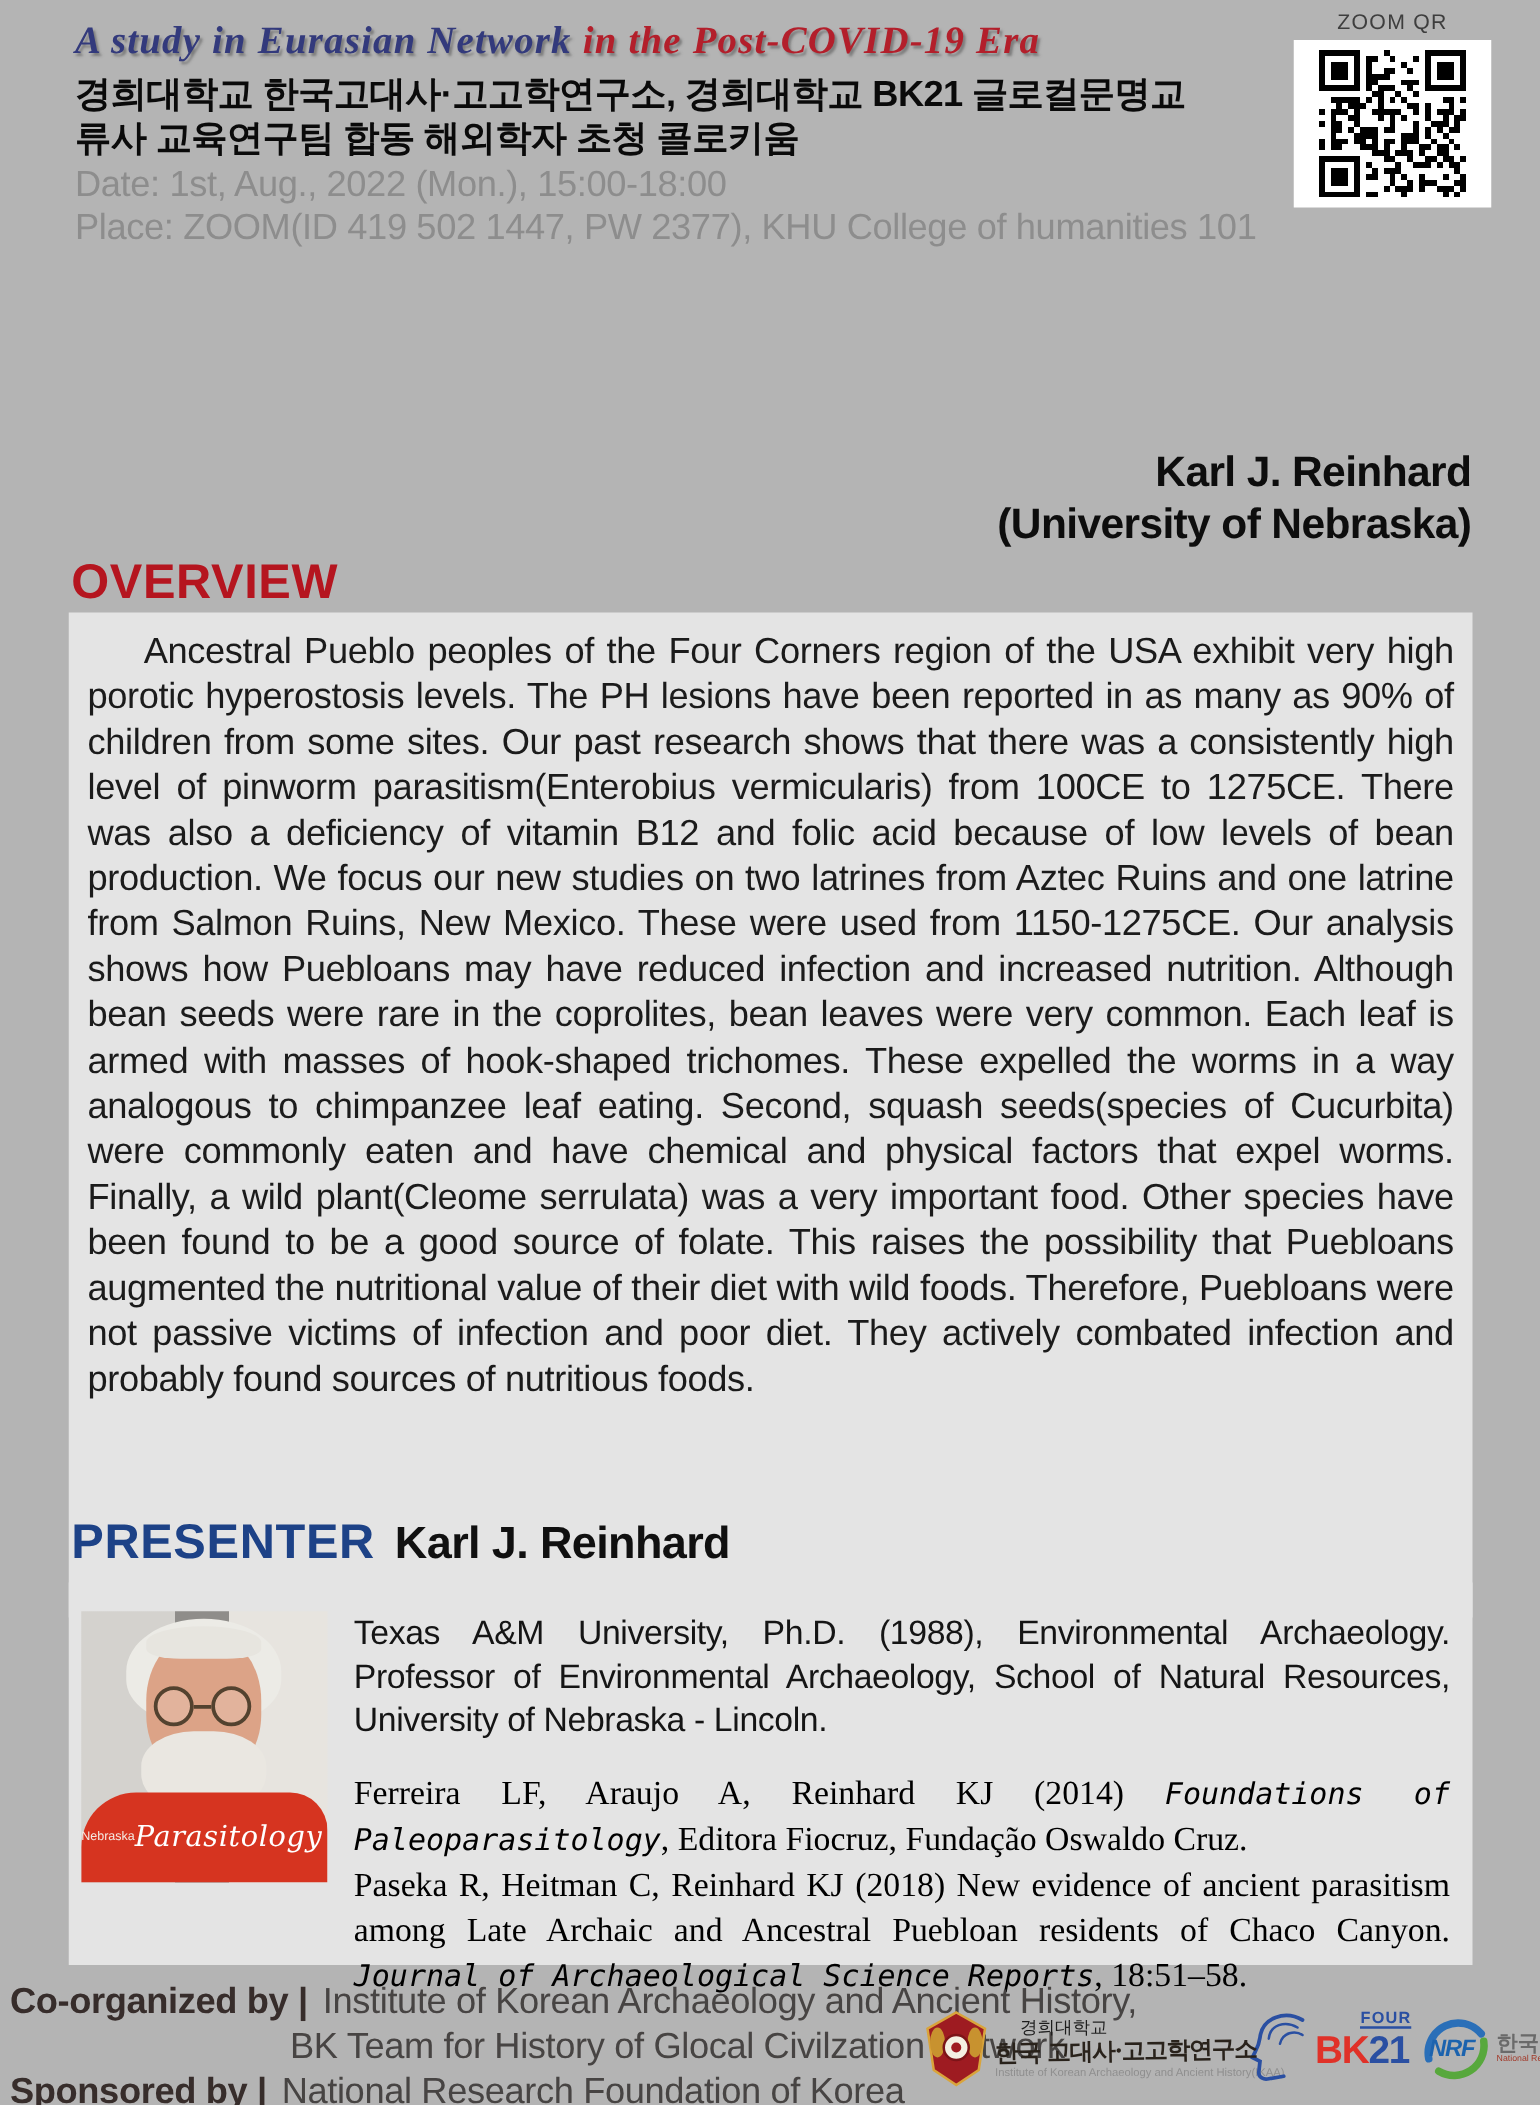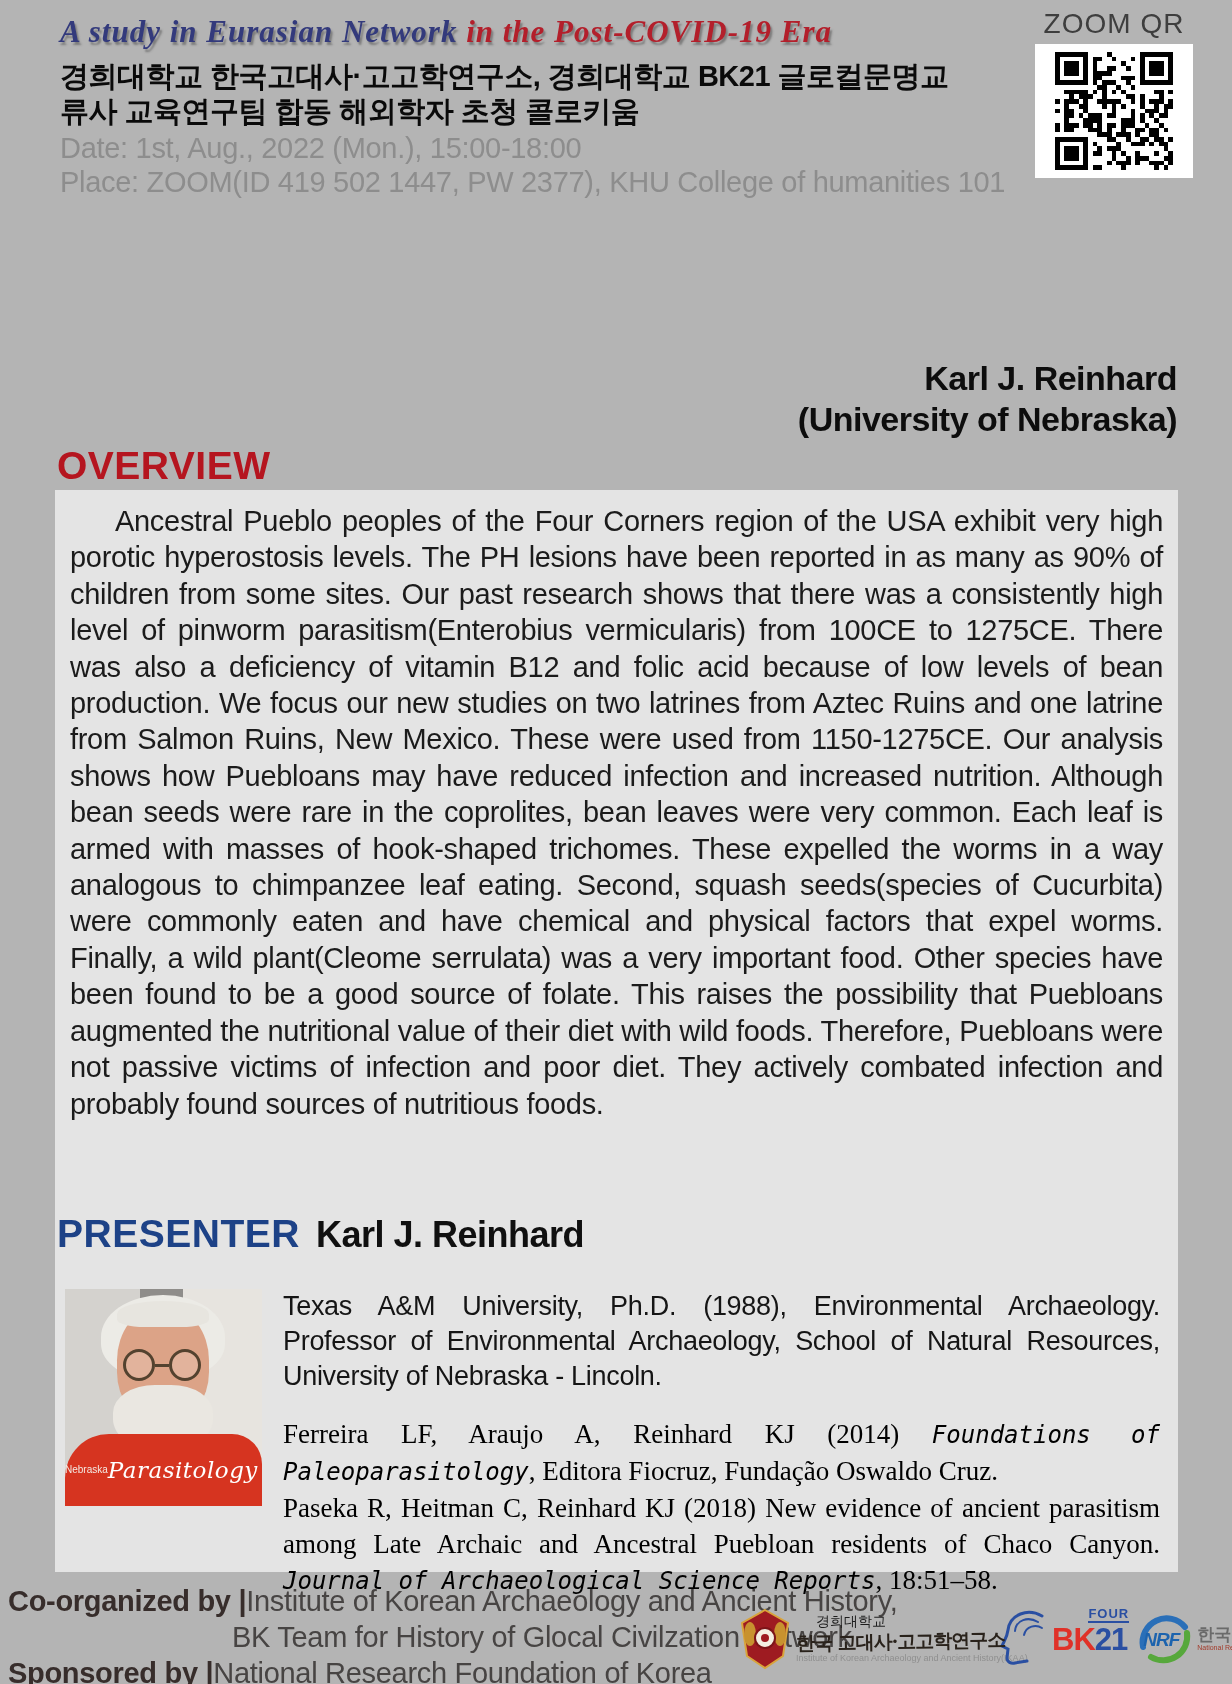--- a/index.html
+++ b/index.html
@@ -15,21 +15,21 @@
     font-family:Liberation Serif, serif;font-style:italic;font-weight:700;
     font-size:31px;letter-spacing:1px;white-space:nowrap;
     text-shadow:2px 3px 2px rgba(70,70,70,.5);
   }
   .script-blue{color:#333a7c;}
   .script-red{color:#b31f2b;}
   .kr-title{font-weight:700;color:#0a0a0a;font-size:29px;line-height:35px;margin-top:9px;letter-spacing:-.5px;width:900px;}
   .meta{color:#8d8d8d;font-size:29px;line-height:29px;margin-top:5px;letter-spacing:-.3px;white-space:nowrap;}
   
   .qr-wrap{position:absolute;left:1030px;top:8px;width:168px;text-align:center;}
-  .qr-label{font-size:28px;color:#3e3e3e;letter-spacing:1px;}
+  .qr-label{font-size:17px;color:#3e3e3e;letter-spacing:1px;}
   .qr-box{margin:4px auto 0 auto;background:#fff;width:158px;height:134px;display:flex;align-items:center;justify-content:center;}
   .qr-box svg{display:block;}
   
   .title-block{
     position:absolute;left:57px;top:172px;width:1121px;
     font-family:"Liberation Serif",serif;font-weight:700;color:#161412;
     font-size:52px;line-height:64px;letter-spacing:-.5px;
   }
   .tl{text-align:justify;text-align-last:justify;}
   .tl.last{text-align:justify;text-align-last:left;}
@@ -69,21 +69,21 @@
     display:flex;flex-direction:row;align-items:center;}
   .ph-brand{color:#f4e9e2;font-size:10px;line-height:10px;}
   .ph-para{color:#fff;font-family:"DejaVu Serif",serif;font-style:italic;font-size:23px;line-height:25px;letter-spacing:.5px;}
   
   .bio{flex:1;min-width:0;}
   .bio-p1{font-size:27px;line-height:35px;color:#151515;text-align:justify;margin:0;letter-spacing:-.3px;}
   .bio-p2{margin:22px 0 0 0;font-family:"Liberation Serif",serif;font-size:27px;line-height:36px;color:#000000;text-align:justify;}
   .ref-title{font-family:"DejaVu Sans Mono",monospace;font-style:italic;font-size:24px;}
   
   .footer{position:absolute;left:8px;top:1584px;width:1220px;font-size:29px;line-height:34px;color:#474443;letter-spacing:-.3px;}
-  .f-line{display:flex;white-space:nowrap;}
+  .f-line{display:flex;gap:12px;white-space:nowrap;}
   .f-label{font-weight:700;color:#372d2b;}
   .f-line2{margin:2px 0 0 224px;}
   .f-line3{margin-top:2px;}
   
   .logos{position:absolute;left:738px;top:1594px;width:494px;height:90px;display:flex;align-items:center;}
   .ikaa{display:flex;align-items:center;}
   .ikaa-stack{margin-left:4px;width:196px;}
   .ikaa-univ{font-size:14px;color:#1d1d1d;margin-left:20px;line-height:15px;}
   .ikaa-kr{font-family:"DejaVu Serif",serif;font-size:19px;font-weight:700;color:#29221b;white-space:nowrap;letter-spacing:-1px;line-height:24px;transform:rotate(-1deg);}
   .ikaa-en{font-size:9px;color:#8f8f8f;white-space:nowrap;line-height:11px;}

